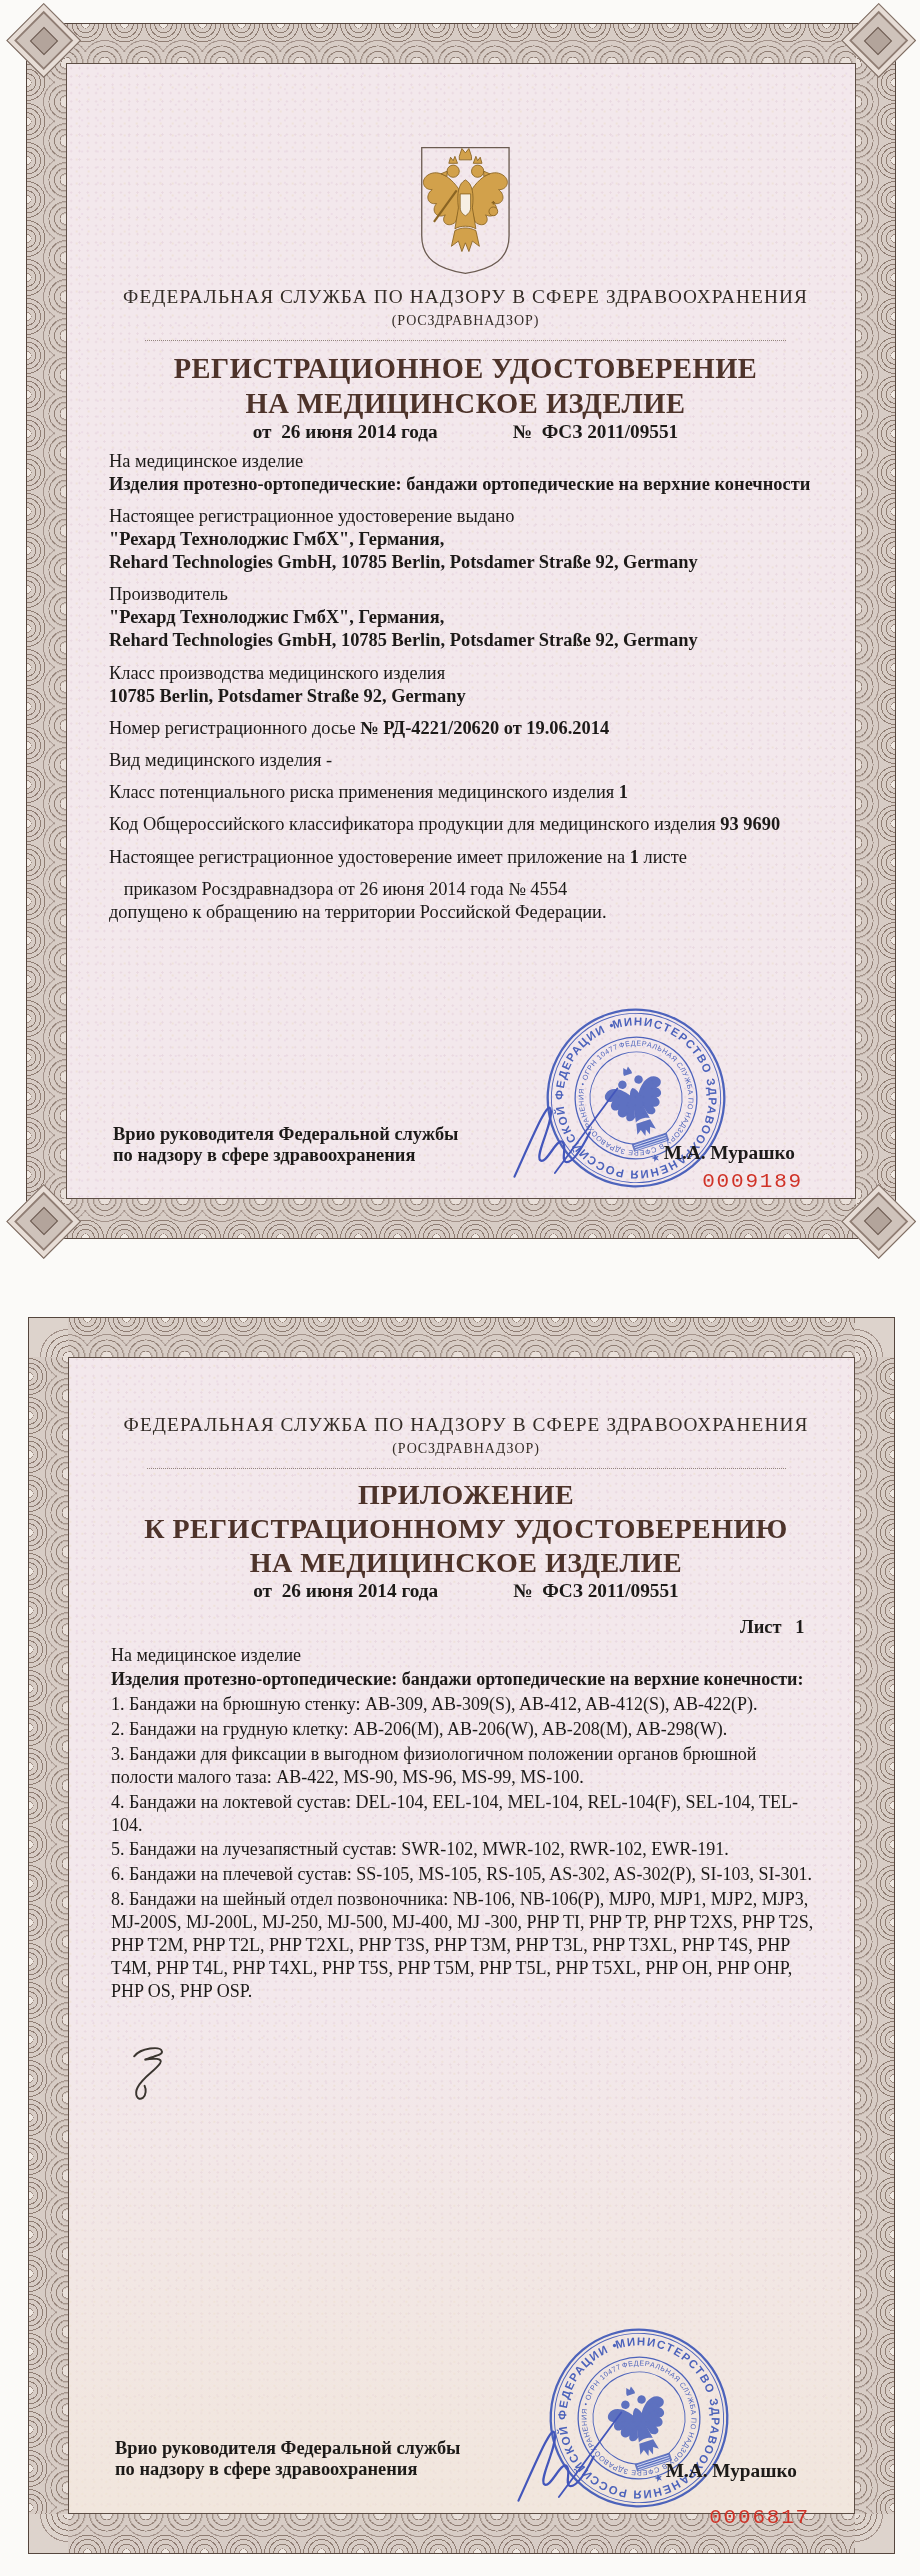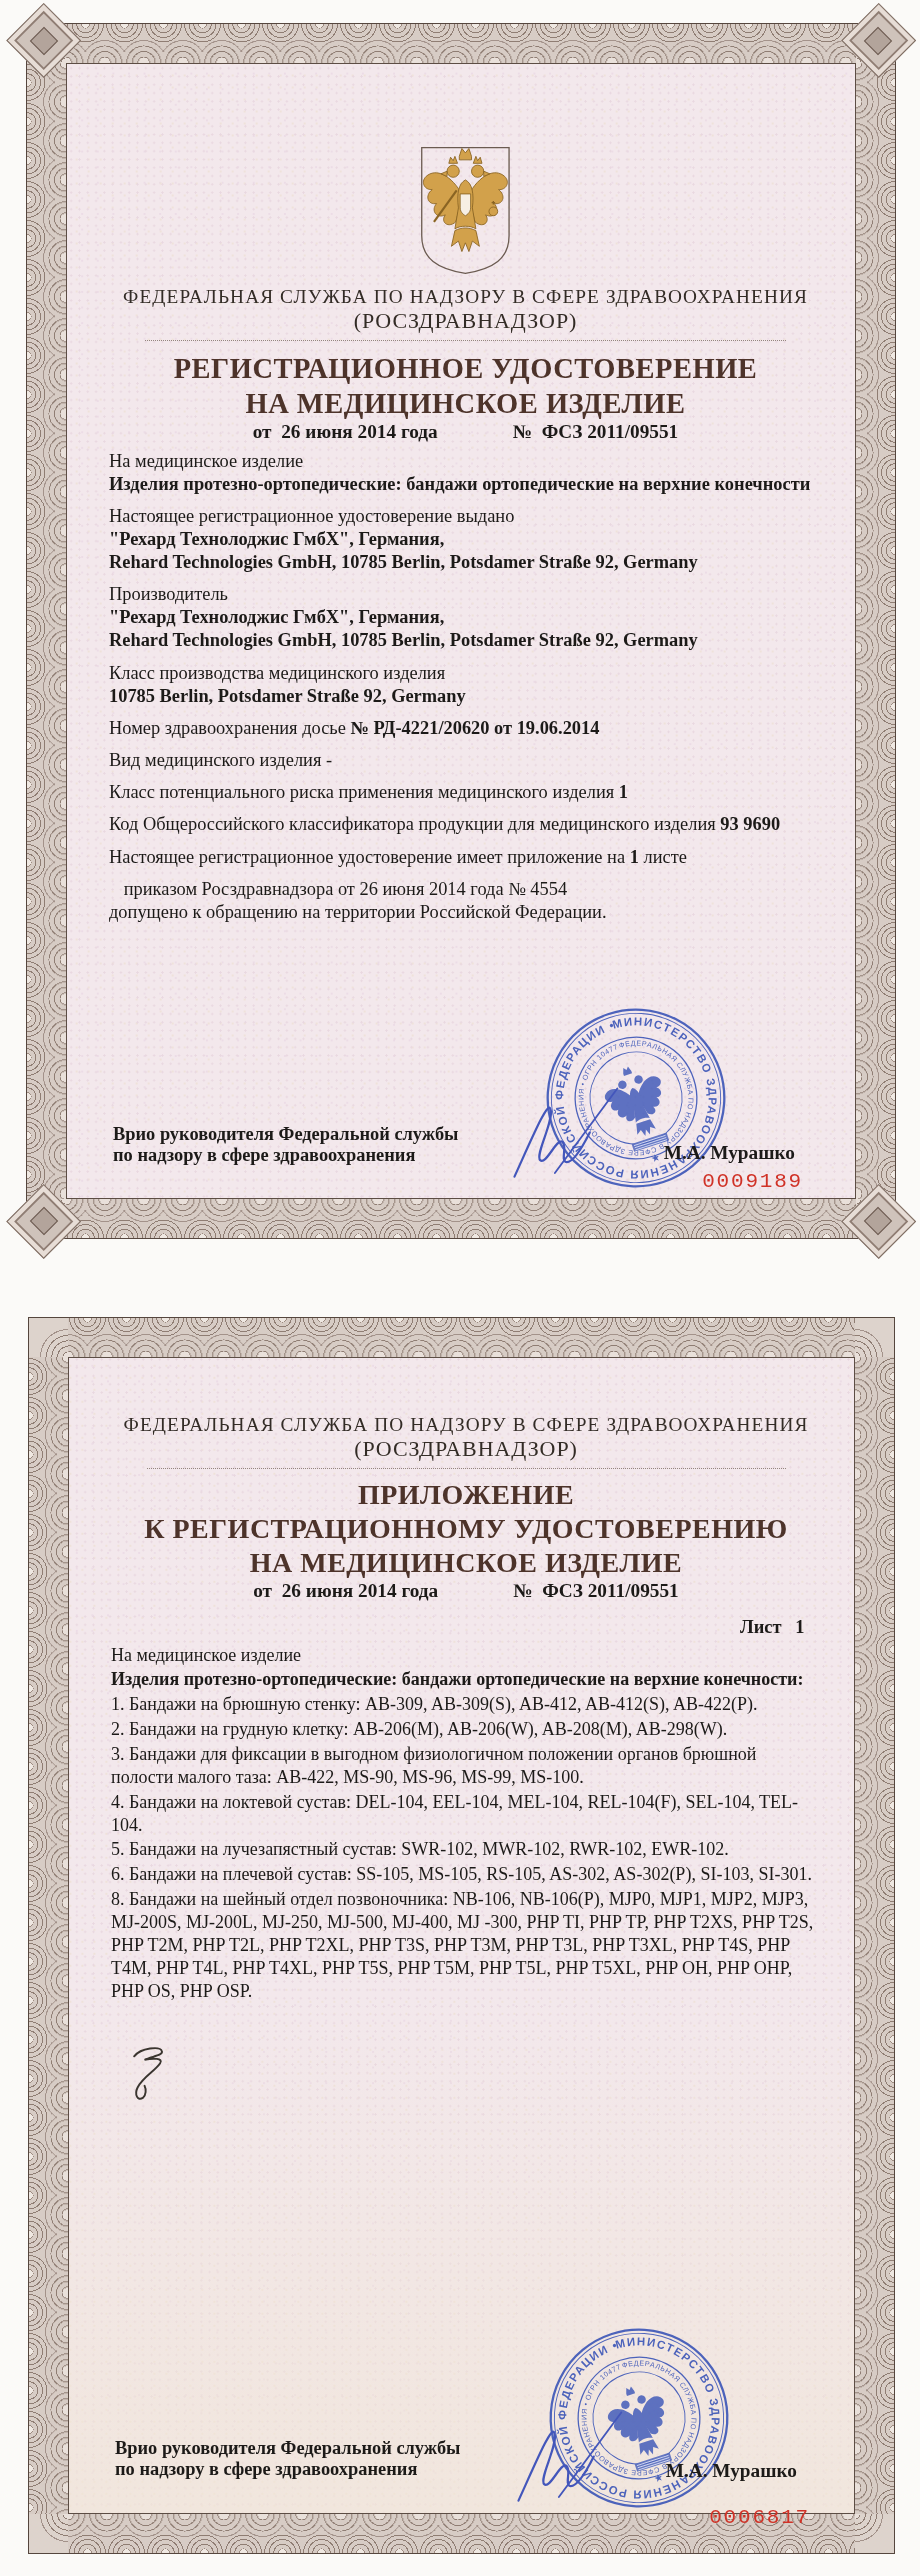--- a/index.html
+++ b/index.html
@@ -53,21 +53,21 @@
       radial-gradient(#e9d8e0 0.9px,rgba(0,0,0,0) 1.3px),
       radial-gradient(#efe2da 0.9px,rgba(0,0,0,0) 1.3px),
       radial-gradient(#ecdce6 1.1px,rgba(0,0,0,0) 1.5px);
     background-size:100% 100%,8.3px 8.3px,12px 12px,15.6px 15.6px;}
 
   .content{position:absolute;inset:0;padding:0 33px 0 42px;}
 
   .coat{display:block;margin:81px auto 0;height:131px;}
   .org{margin-top:9.2px;text-align:center;color:#332c26;}
   .org .l1{font-size:19.3px;letter-spacing:1.1px;line-height:24px;}
-  .org .l2{font-size:22px;letter-spacing:0.9px;line-height:23px;}
+  .org .l2{font-size:14px;letter-spacing:0.9px;line-height:23px;}
   .rule{margin:8.3px auto 0;width:90%;border-top:0.9px dotted #94867f;height:0;}
   .doctitle{margin-top:9.2px;text-align:center;color:#4d332a;font-weight:700;}
   .doctitle div{font-size:28.5px;line-height:35px;letter-spacing:0.5px;}
   .cert2 .doctitle div{font-size:28px;line-height:34px;}
   .daterow{display:flex;justify-content:center;gap:75px;font-weight:700;font-size:19.3px;}
   .pre{white-space:pre;}
   .sheetrow{margin-top:14.7px;text-align:right;padding-right:16.6px;font-weight:700;font-size:18.4px;}
 
   .body1{margin-top:7.4px;font-size:18.4px;line-height:23px;}
   .body1 p{margin:9.2px 0 0;}
@@ -164,21 +164,21 @@
           <p class="tight b">"Рехард Технолоджис ГмбХ", Германия,</p>
           <p class="tight b">Rehard Technologies GmbH, 10785 Berlin, Potsdamer Straße 92, Germany</p>
 
           <p>Производитель</p>
           <p class="tight b">"Рехард Технолоджис ГмбХ", Германия,</p>
           <p class="tight b">Rehard Technologies GmbH, 10785 Berlin, Potsdamer Straße 92, Germany</p>
 
           <p>Класс производства медицинского изделия</p>
           <p class="tight b">10785 Berlin, Potsdamer Straße 92, Germany</p>
 
-          <p><span>Номер здравоохранения досье </span><span class="b">№ РД-4221/20620 от 19.06.2014</span></p>
+          <p><span>Номер регистрационного досье </span><span class="b">№ РД-4221/20620 от 19.06.2014</span></p>
 
           <p>Вид медицинского изделия -</p>
 
           <p><span>Класс потенциального риска применения медицинского изделия </span><span class="b">1</span></p>
 
           <p><span>Код Общероссийского классификатора продукции для медицинского изделия </span><span class="b">93 9690</span></p>
 
           <p><span>Настоящее регистрационное удостоверение имеет приложение на </span><span class="b">1</span><span> листе</span></p>
 
           <p class="ind">приказом Росздравнадзора от 26 июня 2014 года № 4554</p>
@@ -260,21 +260,21 @@
 
         <div class="sheetrow pre">Лист   1</div>
 
         <div class="body2">
           <p>На медицинское изделие</p>
           <p class="b">Изделия протезно-ортопедические: бандажи ортопедические на верхние конечности:</p>
           <p class="item">1. Бандажи на брюшную стенку: AB-309, AB-309(S), AB-412, AB-412(S), AB-422(P).</p>
           <p class="item">2. Бандажи на грудную клетку: AB-206(M), AB-206(W), AB-208(M), AB-298(W).</p>
           <p class="item">3. Бандажи для фиксации в выгодном физиологичном положении органов брюшной полости малого таза: AB-422, MS-90, MS-96, MS-99, MS-100.</p>
           <p class="item">4. Бандажи на локтевой сустав: DEL-104, EEL-104, MEL-104, REL-104(F), SEL-104, TEL-104.</p>
-          <p class="item">5. Бандажи на лучезапястный сустав: SWR-102, MWR-102, RWR-102, EWR-102.</p>
+          <p class="item">5. Бандажи на лучезапястный сустав: SWR-102, MWR-102, RWR-102, EWR-191.</p>
           <p class="item">6. Бандажи на плечевой сустав: SS-105, MS-105, RS-105, AS-302, AS-302(P), SI-103, SI-301.</p>
           <p class="item">8. Бандажи на шейный отдел позвоночника: NB-106, NB-106(P), MJP0, MJP1, MJP2, MJP3, MJ-200S, MJ-200L, MJ-250, MJ-500, MJ-400, MJ -300, PHP TI, PHP TP, PHP T2XS, PHP T2S, PHP T2M, PHP T2L, PHP T2XL, PHP T3S, PHP T3M, PHP T3L, PHP T3XL, PHP T4S, PHP T4M, PHP T4L, PHP T4XL, PHP T5S, PHP T5M, PHP T5L, PHP T5XL, PHP OH, PHP OHP, PHP OS, PHP OSP.</p>
         </div>
 
         <svg class="zmark" viewBox="0 0 60 70">
           <path d="M14,14 C22,4 44,2 46,8 C48,13 34,14 26,18 C36,16 48,16 44,22 C38,31 24,38 18,50 C14,58 18,66 24,62 C28,59 28,52 26,48" stroke="#3a352f" stroke-width="2.2" fill="none" stroke-linecap="round"></path>
         </svg>
 
         <div class="signrole">
           <div>Врио руководителя Федеральной службы</div>

